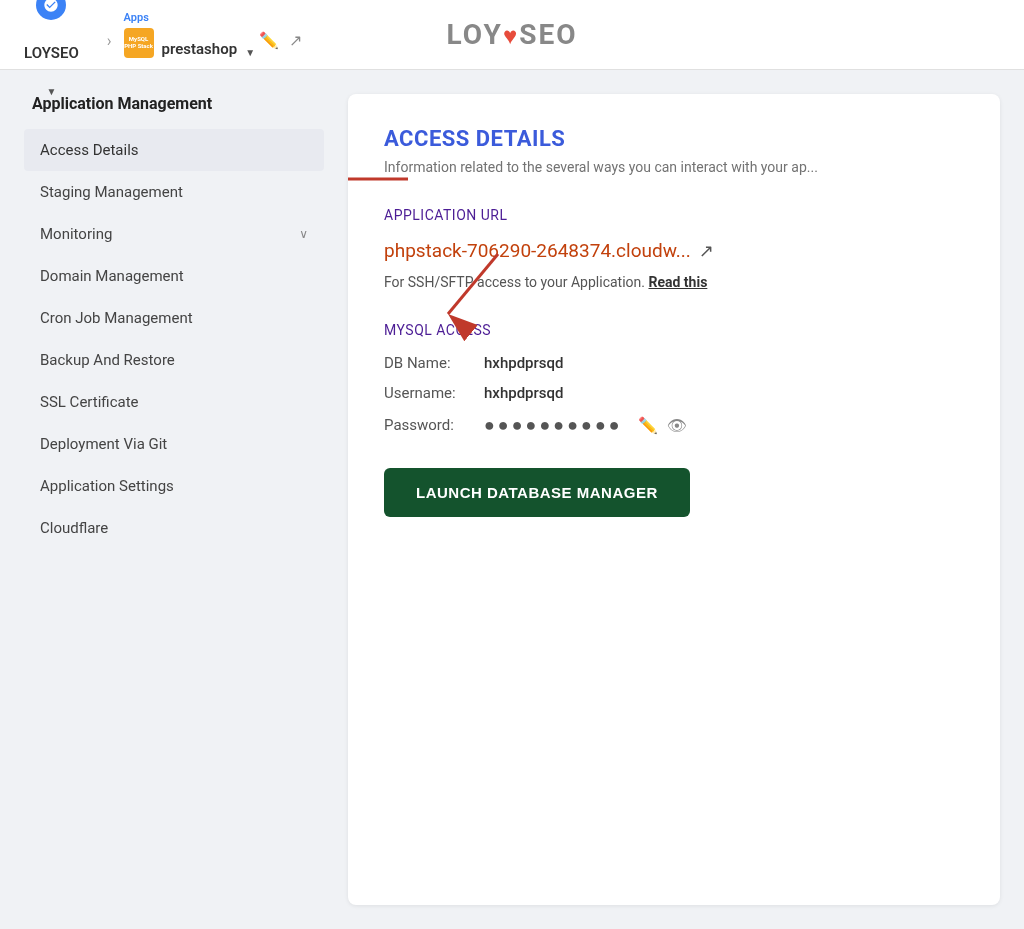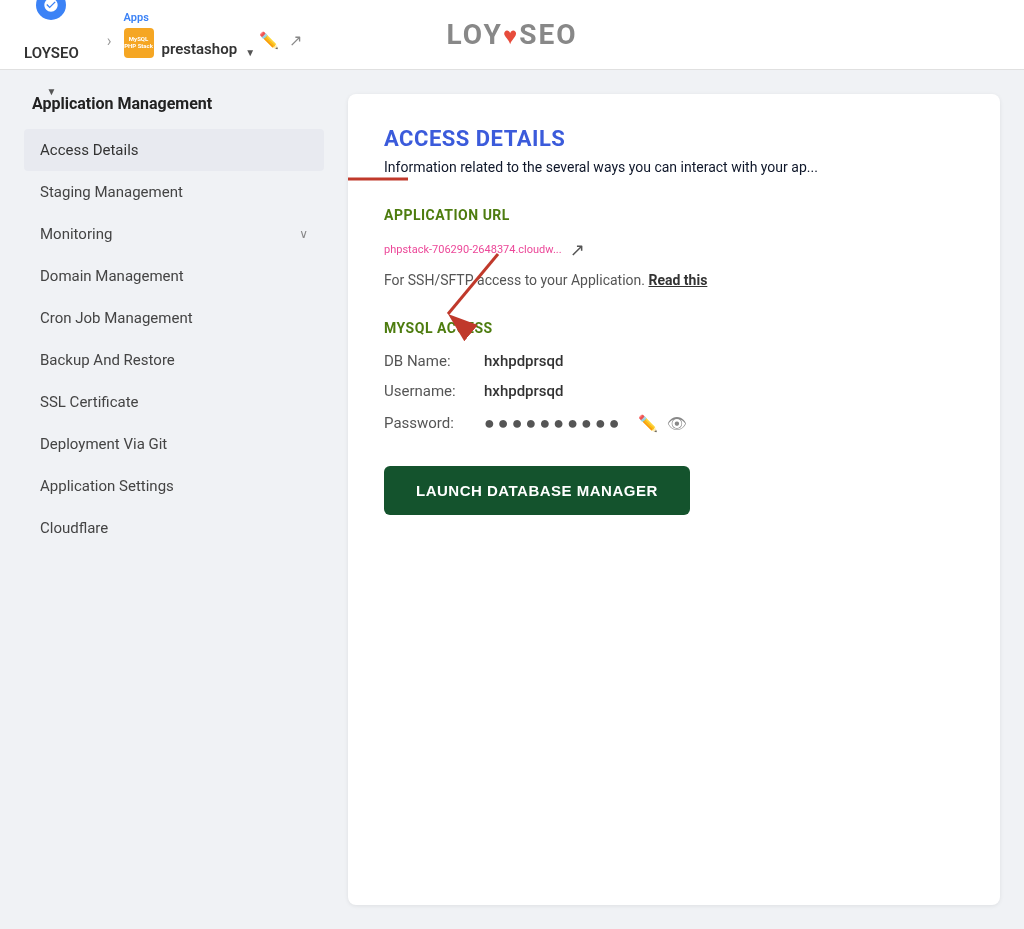--- a/index.html
+++ b/index.html
@@ -180,42 +180,42 @@
     .section-title {
       font-size: 22px;
       font-weight: 700;
       color: #3b5bdb;
       text-transform: uppercase;
       letter-spacing: 0.5px;
       margin-bottom: 8px;
     }
     .section-desc {
       font-size: 14px;
-      color: #0f172a;
+      color: #737373;
       margin-bottom: 32px;
     }
 
     .subsection-title {
       font-size: 14px;
-      font-weight: 700;
-      color: #4d7c0f;
+      font-weight: 400;
+      color: #4c1d95;
       text-transform: uppercase;
       letter-spacing: 0.5px;
       margin-bottom: 16px;
     }
 
     .app-url-row {
       display: flex;
       align-items: center;
       gap: 8px;
       margin-bottom: 12px;
     }
     .app-url-text {
-      font-size: 11px;
-      color: #ec4899;
+      font-size: 19px;
+      color: #c2410c;
     }
     .external-link-icon {
       color: #555;
       font-size: 18px;
       cursor: pointer;
     }
 
     .ssh-note {
       font-size: 14px;
       color: #555;

